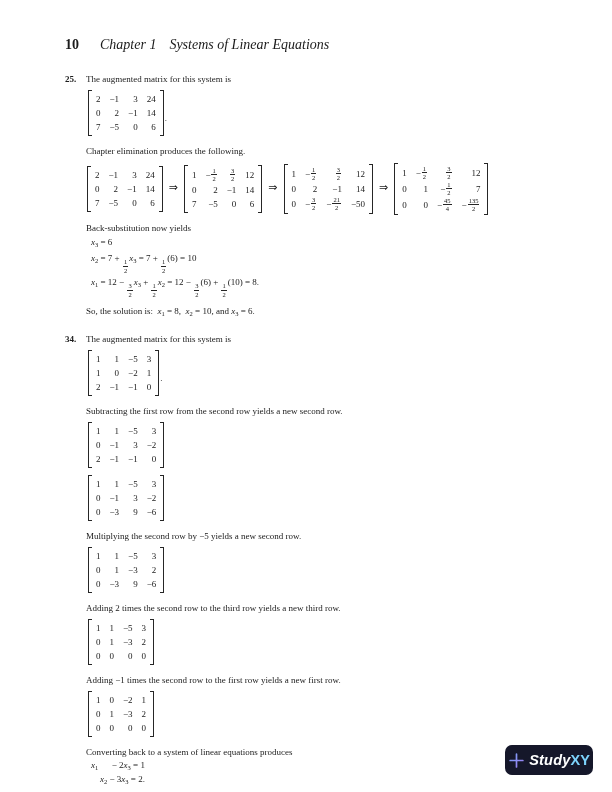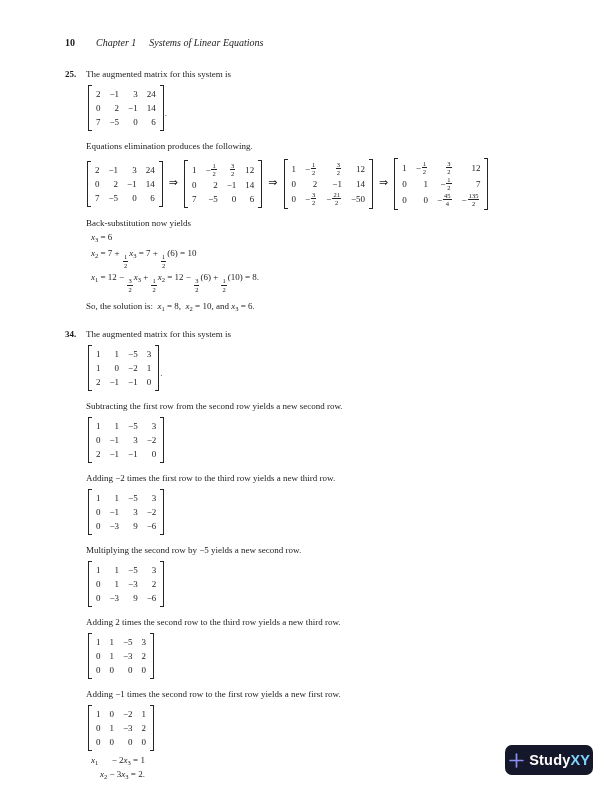--- a/index.html
+++ b/index.html
@@ -4,21 +4,21 @@
 <style>
   * { margin:0; padding:0; box-sizing:border-box; }
   html,body { background:#e8e8e8; }
   .page {
     position:relative; width:612px; height:792px; margin:0 auto;
     background:#ffffff; color:#1b1b1b;
     font-family:"Liberation Serif", serif; font-size:9px;
     overflow:hidden;
   }
   
-  .header { display:flex; align-items:flex-end; padding:37px 40px 0 65px; font-size:10px; }
+  .header { display:flex; align-items:flex-end; padding:37px 40px 0 65px; font-size:14px; }
   .pgnum { font-weight:bold; margin-right:21px; }
   .chap  { font-style:italic; }
   .btitle{ font-style:italic; margin-left:13px; }
 
   
   .problem { display:flex; margin-left:65px; margin-right:28px; }
   .p32 { margin-top:21px; }
   .p34 { margin-top:17px; }
   .pnumber { width:21px; flex:none; font-weight:bold; line-height:11px; }
   .pbody { flex:1; min-width:0; }
@@ -87,21 +87,21 @@
               <span class="mxc">14</span>
               <span class="mxc">7</span>
               <span class="mxc">−5</span>
               <span class="mxc">0</span>
               <span class="mxc">6</span>
             </span>
             <span class="bk r"></span>
             <span class="mxp">.</span>
           </span>
       </div>
-      <div class="cap">Equations elimination produces the following.</div>
+      <div class="cap">Chapter elimination produces the following.</div>
       <div class="elim">
         <span class="mx">
             <span class="bk l"></span>
             <span class="mxg" style="grid-template-columns: repeat(4, auto);">
               <span class="mxc">2</span>
               <span class="mxc">−1</span>
               <span class="mxc">3</span>
               <span class="mxc">24</span>
               <span class="mxc">0</span>
               <span class="mxc">2</span>
@@ -260,21 +260,20 @@
               <span class="mxc">−2</span>
               <span class="mxc">2</span>
               <span class="mxc">−1</span>
               <span class="mxc">−1</span>
               <span class="mxc">0</span>
             </span>
             <span class="bk r"></span>
           </span>
       </div>
 
-      <div class="cap">Adding −2 times the first row to the third row yields a new third row.</div>
       <div class="mrow">
         <span class="mx">
             <span class="bk l"></span>
             <span class="mxg" style="grid-template-columns: repeat(4, auto);">
               <span class="mxc">1</span>
               <span class="mxc">1</span>
               <span class="mxc">−5</span>
               <span class="mxc">3</span>
               <span class="mxc">0</span>
               <span class="mxc">−1</span>
@@ -348,32 +347,33 @@
               <span class="mxc">2</span>
               <span class="mxc">0</span>
               <span class="mxc">0</span>
               <span class="mxc">0</span>
               <span class="mxc">0</span>
             </span>
             <span class="bk r"></span>
           </span>
       </div>
 
+      <div class="cap">Converting back to a system of linear equations produces</div>
       <div class="eqsys"><span class="mv">x<sub>1</sub></span>      − 2<span class="mv">x<sub>3</sub></span> = 1</div>
       <div class="eqsys">    <span class="mv">x<sub>2</sub></span> − 3<span class="mv">x<sub>3</sub></span> = 2.</div>
 
     </div>
   </div>
 
   <div class="brand" style="background: rgb(21, 23, 42);">
     <svg width="17" height="17" viewBox="0 0 20 20">
       <defs>
         <linearGradient id="plusg" x1="0" y1="0" x2="1" y2="1">
           <stop offset="0" stop-color="#7ba1f7"></stop>
           <stop offset="1" stop-color="#9b7bf0"></stop>
         </linearGradient>
       </defs>
       <path d="M10 2.5v15M2.5 10h15" stroke="url(#plusg)" stroke-width="2" stroke-linecap="round" fill="none"></path>
     </svg>
-    <span><span class="b1" style="color: rgb(255, 255, 255);">Study</span><span class="b2" style="color: #7dd3fc;">XY</span></span>
+    <span><span class="b1" style="color: rgb(255, 255, 255); font-style: italic;">Study</span><span class="b2" style="color: #7dd3fc;">XY</span></span>
   </div>
 
 </div>
 
 </body></html>

